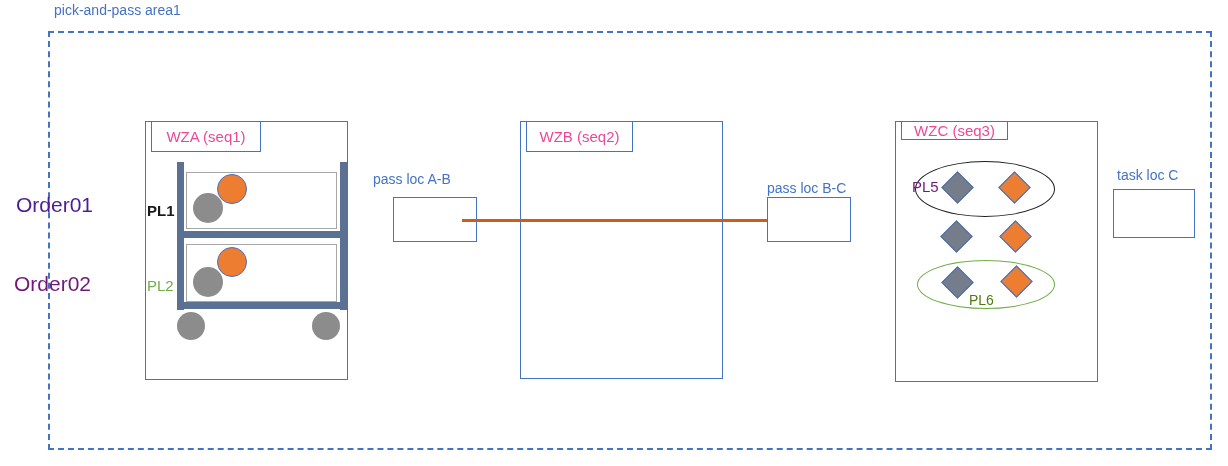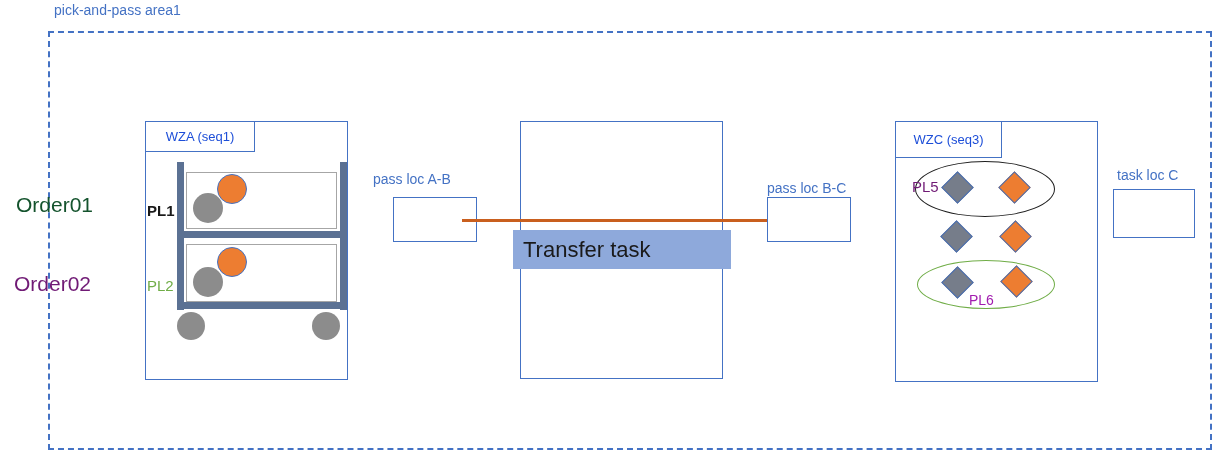--- a/index.html
+++ b/index.html
@@ -4,21 +4,21 @@
 <style>
   html,body{margin:0;padding:0;background:#ffffff;}
   .canvas{
     position:relative;width:1228px;height:466px;background:#ffffff;overflow:hidden;
     font-family:"Liberation Sans", sans-serif;
   }
   .abs{position:absolute;box-sizing:border-box;}
   .blue-box{border:1.6px solid #4472C4;background:#ffffff;}
   .zone-label{
     display:flex;align-items:center;justify-content:center;
-    color:#1d4ed8;font-size:13px;
+    color:#ec4899;font-size:15px;margin-left:6px;
   }
   .pass-label{color:#4472C4;font-size:14px;white-space:nowrap;}
   .title{color:#4472C4;font-size:14px;}
   .order{font-size:21px;white-space:nowrap;}
   .frame-part{background:#5B7193;}
   .shelf{border:1.5px solid #A6A6A6;background:#ffffff;}
   .circle{border-radius:50%;}
   .gray-fill{background:#8C8C8C;}
   .orange-circle{background:#ED7D31;border:1.6px solid #4472C4;}
   .wheel{background:#8C8C8C;border-radius:50%;width:28px;height:28px;}
@@ -39,21 +39,21 @@
   .outer-dashed{border:2px dashed #4472C4;background:transparent;}
 </style>
 </head>
 <body>
 
 <div class="canvas">
 
   <div class="abs title" style="left:54px;top:2px;">pick-and-pass area1</div>
   <div class="abs outer-dashed" style="left:48px;top:31px;width:1164px;height:419px;"></div>
 
-  <div class="abs order" style="left:16px;top:193px;color:#14532d;">Order01</div>
+  <div class="abs order" style="left:16px;top:193px;color:#4c1d95;">Order01</div>
   <div class="abs order" style="left:14px;top:272px;color:#701a75;">Order02</div>
 
   <div class="abs blue-box" style="left:145px;top:121px;width:203px;height:259px;"></div>
   <div class="abs blue-box zone-label" style="left:145px;top:121px;width:110px;height:31px;">WZA (seq1)</div>
 
   <div class="abs frame-part" style="left:177px;top:162px;width:7px;height:148px;"></div>
   <div class="abs frame-part" style="left:340px;top:162px;width:7px;height:148px;"></div>
   <div class="abs shelf" style="left:186px;top:172px;width:151px;height:57px;"></div>
   <div class="abs frame-part" style="left:177px;top:231px;width:170px;height:7px;"></div>
   <div class="abs shelf" style="left:186px;top:244px;width:151px;height:58px;"></div>
@@ -66,40 +66,40 @@
   <div class="abs circle gray-fill" style="left:193px;top:267px;width:30px;height:30px;"></div>
   <div class="abs circle orange-circle" style="left:217px;top:247px;width:30px;height:30px;"></div>
 
   <div class="abs pl-label" style="left:147px;top:202px;color:#1a1a1a;font-weight:600;">PL1</div>
   <div class="abs pl-label" style="left:147px;top:277px;color:#70AD47;">PL2</div>
 
   <div class="abs pass-label" style="left:373px;top:171px;">pass loc A-B</div>
   <div class="abs blue-box" style="left:393px;top:197px;width:84px;height:45px;"></div>
 
   <div class="abs blue-box" style="left:520px;top:121px;width:203px;height:258px;"></div>
-  <div class="abs task-box" style="left:513px;top:230px;width:218px;height:39px;">Transfer task</div>
+  <div class="abs blue-box zone-label" style="left:520px;top:121px;width:107px;height:31px;">WZB (seq2)</div>
 
   <div class="abs arrow-line" style="left:462px;top:219px;width:316px;"></div>
   <div class="abs arrow-head" style="left:776px;top:213.5px;"></div>
 
   <div class="abs pass-label" style="left:767px;top:180px;">pass loc B-C</div>
   <div class="abs blue-box" style="left:767px;top:197px;width:84px;height:45px;"></div>
 
   <div class="abs blue-box" style="left:895px;top:121px;width:203px;height:261px;"></div>
-  <div class="abs blue-box zone-label" style="left:895px;top:121px;width:107px;height:37px;">WZC (seq3)</div>
+  <div class="abs blue-box zone-label" style="left:895px;top:121px;width:107px;height:19px;">WZC (seq3)</div>
 
   <div class="abs ellipse" style="left:915px;top:161px;width:140px;height:56px;border:1.6px solid #1f1f1f;"></div>
   <div class="abs ellipse" style="left:917px;top:260px;width:138px;height:49px;border:1.6px solid #70AD47;"></div>
 
   <div class="abs diamond gray" style="left:946px;top:176px;"></div>
   <div class="abs diamond orange" style="left:1003px;top:176px;"></div>
   <div class="abs diamond gray" style="left:945px;top:225px;"></div>
   <div class="abs diamond orange" style="left:1004px;top:225px;"></div>
   <div class="abs diamond gray" style="left:946px;top:271px;"></div>
   <div class="abs diamond orange" style="left:1005px;top:270px;"></div>
 
   <div class="abs pl-label" style="left:912px;top:178px;color:#701a75;">PL5</div>
-  <div class="abs pl-label" style="left:969px;top:292px;color:#a21caf;font-size:14px;">PL6</div>
+  <div class="abs pl-label" style="left:969px;top:292px;color:#4d7c0f;font-size:14px;">PL6</div>
 
   <div class="abs pass-label" style="left:1117px;top:167px;">task loc C</div>
   <div class="abs blue-box" style="left:1113px;top:189px;width:82px;height:49px;"></div>
 
 </div>
 
 </body></html>

